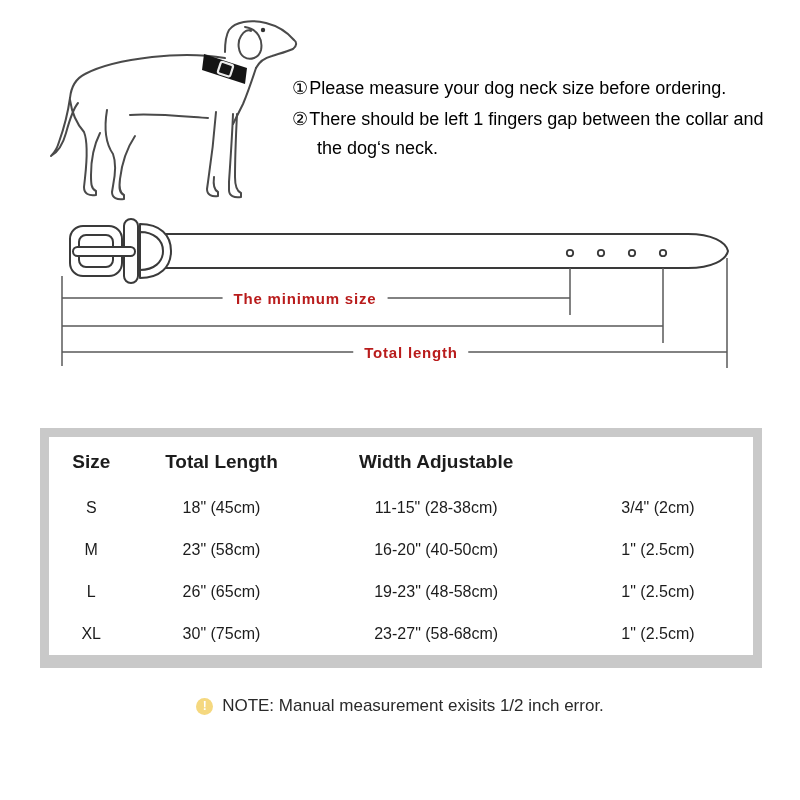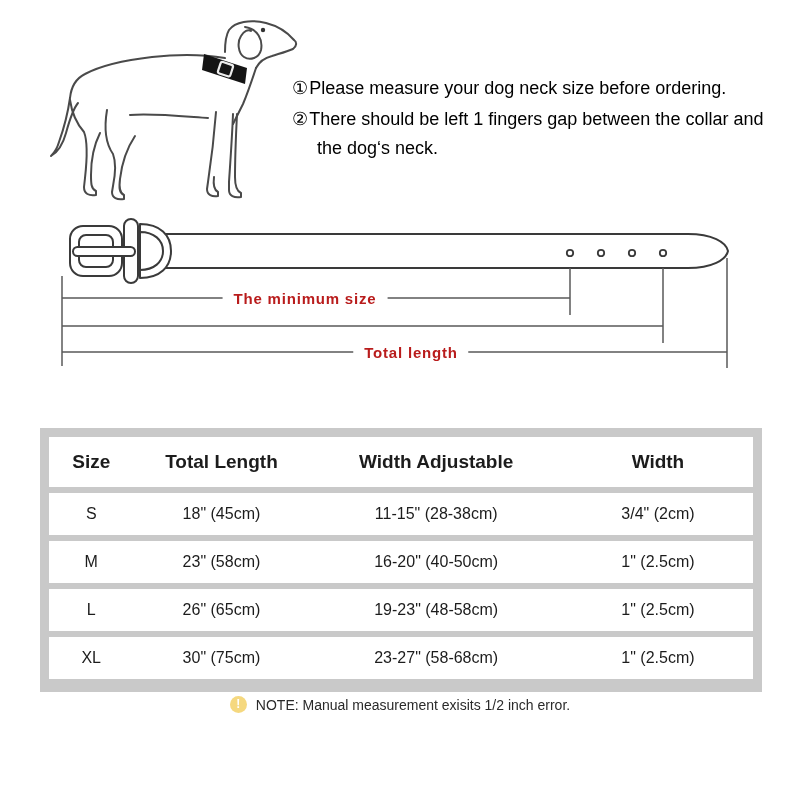--- a/index.html
+++ b/index.html
@@ -24,35 +24,35 @@
   #min-label{left:265px;top:88px;}
   #max-label{left:327px;top:116px;}
   #total-label{left:371px;top:142px;}
   
   #size-table{
     position:absolute;left:40px;top:428px;width:722px;box-sizing:border-box;
     background:#c9c9c9;padding:9px;
   }
   .t-row{
     display:grid;grid-template-columns:12% 25% 36% 27%;
-    background:#ffffff;align-items:center;text-align:center;margin-bottom:6px;
+    background:#ffffff;align-items:center;text-align:center;
   }
   .t-row:last-child{margin-bottom:4px;}
   .t-header{height:50px;font-weight:bold;font-size:19px;}
   .t-data{height:42px;font-size:16px;}
   
   #note-row{
     position:absolute;left:0;top:696px;width:800px;display:flex;
     justify-content:center;align-items:center;gap:9px;
   }
   #note-icon{
     width:17px;height:17px;border-radius:50%;background:#f5d87f;color:#ffffff;
     font-size:12px;font-weight:bold;line-height:17px;text-align:center;flex:0 0 auto;
   }
-  #note-text{font-size:14px;color:#2a2a2a;}
+  #note-text{font-size:17px;color:#2a2a2a;}
 </style>
 </head>
 <body>
 
 <div id="canvas">
 
   <svg id="dog-svg" width="260" height="200" viewBox="0 0 260 200">
     <g fill="none" stroke="#4a4a4a" stroke-width="2" stroke-linecap="round" stroke-linejoin="round">
 
       <path d="M254,30 C257,32 257,36 253,39 C246,42 238,44 232,46 C224,48 219,52 216,58 M254,30 C248,23 238,16 226,13 C210,9 195,12 189,20 C186,25 185,32 185,42"></path>
@@ -118,21 +118,20 @@
     </svg>
     <span id="min-label" class="measure-label">The minimum size</span>
     <span id="total-label" class="measure-label">Total length</span>
   </div>
 
   <div id="size-table">
     <div class="t-row t-header">
       <div>Size</div>
       <div>Total Length</div>
       <div>Width Adjustable</div>
-      <div>Width</div>
     </div>
     <div class="t-row t-data">
       <div>S</div>
       <div>18" (45cm)</div>
       <div>11-15" (28-38cm)</div>
       <div>3/4" (2cm)</div>
     </div>
     <div class="t-row t-data">
       <div>M</div>
       <div>23" (58cm)</div>

